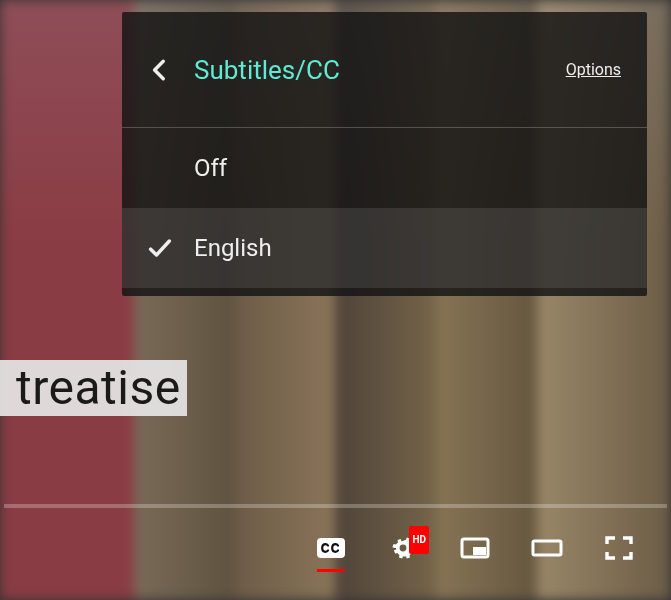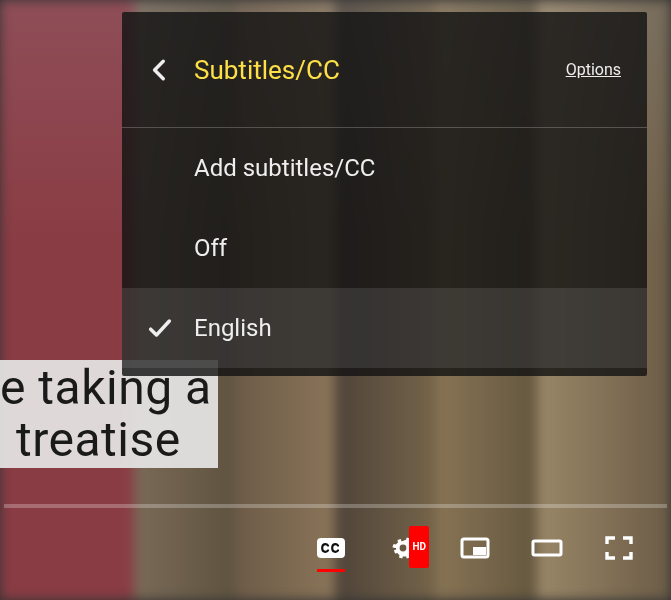--- a/index.html
+++ b/index.html
@@ -88,21 +88,21 @@
     position: relative;
   }
   .cc-underline{
     position:absolute; bottom:-6px; left:4px; width:28px; height:3px;
     background:#ff0000;
   }
   .hd-badge{
     position:absolute; top:-4px; right:-8px;
     background:#ff0000; color:#fff;
     font-size:10px; font-weight:700;
-    padding:15px 3px; border-radius:2px;
+    padding:8px 3px; border-radius:2px;
     line-height:12px;
   }
 
   
   .menu {
     position: absolute;
     left: 122px; top: 12px;
     width: 525px;
     background: rgba(20,20,20,0.82);
     color: #eee;
@@ -116,21 +116,21 @@
     height: 116px;
     border-bottom: 1px solid rgba(255,255,255,0.22);
     padding: 0 26px 0 18px;
   }
   .back-chevron {
     width: 40px; height: 40px;
     display:flex; align-items:center; justify-content:center;
     cursor:pointer;
     margin-right: 14px;
   }
-  .menu-title { font-size: 26px; color: #fde047; }
+  .menu-title { font-size: 26px; color: #5eead4; }
   .menu-spacer { flex: 1; }
   .menu-options {
     font-size: 16px;
     text-decoration: underline;
     cursor: pointer;
   }
   .menu-item {
     height: 80px;
     display:flex; align-items:center;
     padding-left: 72px;
@@ -145,41 +145,37 @@
   }
 </style>
 </head>
 <body>
 
 <div class="video-frame">
 
   <div class="bg"></div>
 
   <div class="caption-box">
-    <div class="l1">e taking a</div>
     <div class="l2">treatise</div>
   </div>
 
 
   <div class="menu">
     <div class="menu-header">
       <div class="back-chevron">
         <svg viewBox="0 0 24 24" width="26" height="26">
           <path d="M15 4 L7 12 L15 20" stroke="#eee" stroke-width="3.2" fill="none" stroke-linecap="round" stroke-linejoin="round"></path>
         </svg>
       </div>
       <div class="menu-title">Subtitles/CC</div>
       <div class="menu-spacer"></div>
       <div class="menu-options">Options</div>
     </div>
 
     <div class="menu-item">
-      <span>Add subtitles/CC</span>
-    </div>
-    <div class="menu-item">
       <span>Off</span>
     </div>
     <div class="menu-item selected">
       <span class="check">
         <svg viewBox="0 0 24 24" width="28" height="28">
           <path d="M4 13 L9 18 L20 6" stroke="#eee" stroke-width="3" fill="none" stroke-linecap="round" stroke-linejoin="round"></path>
         </svg>
       </span>
       <span>English</span>
     </div>

